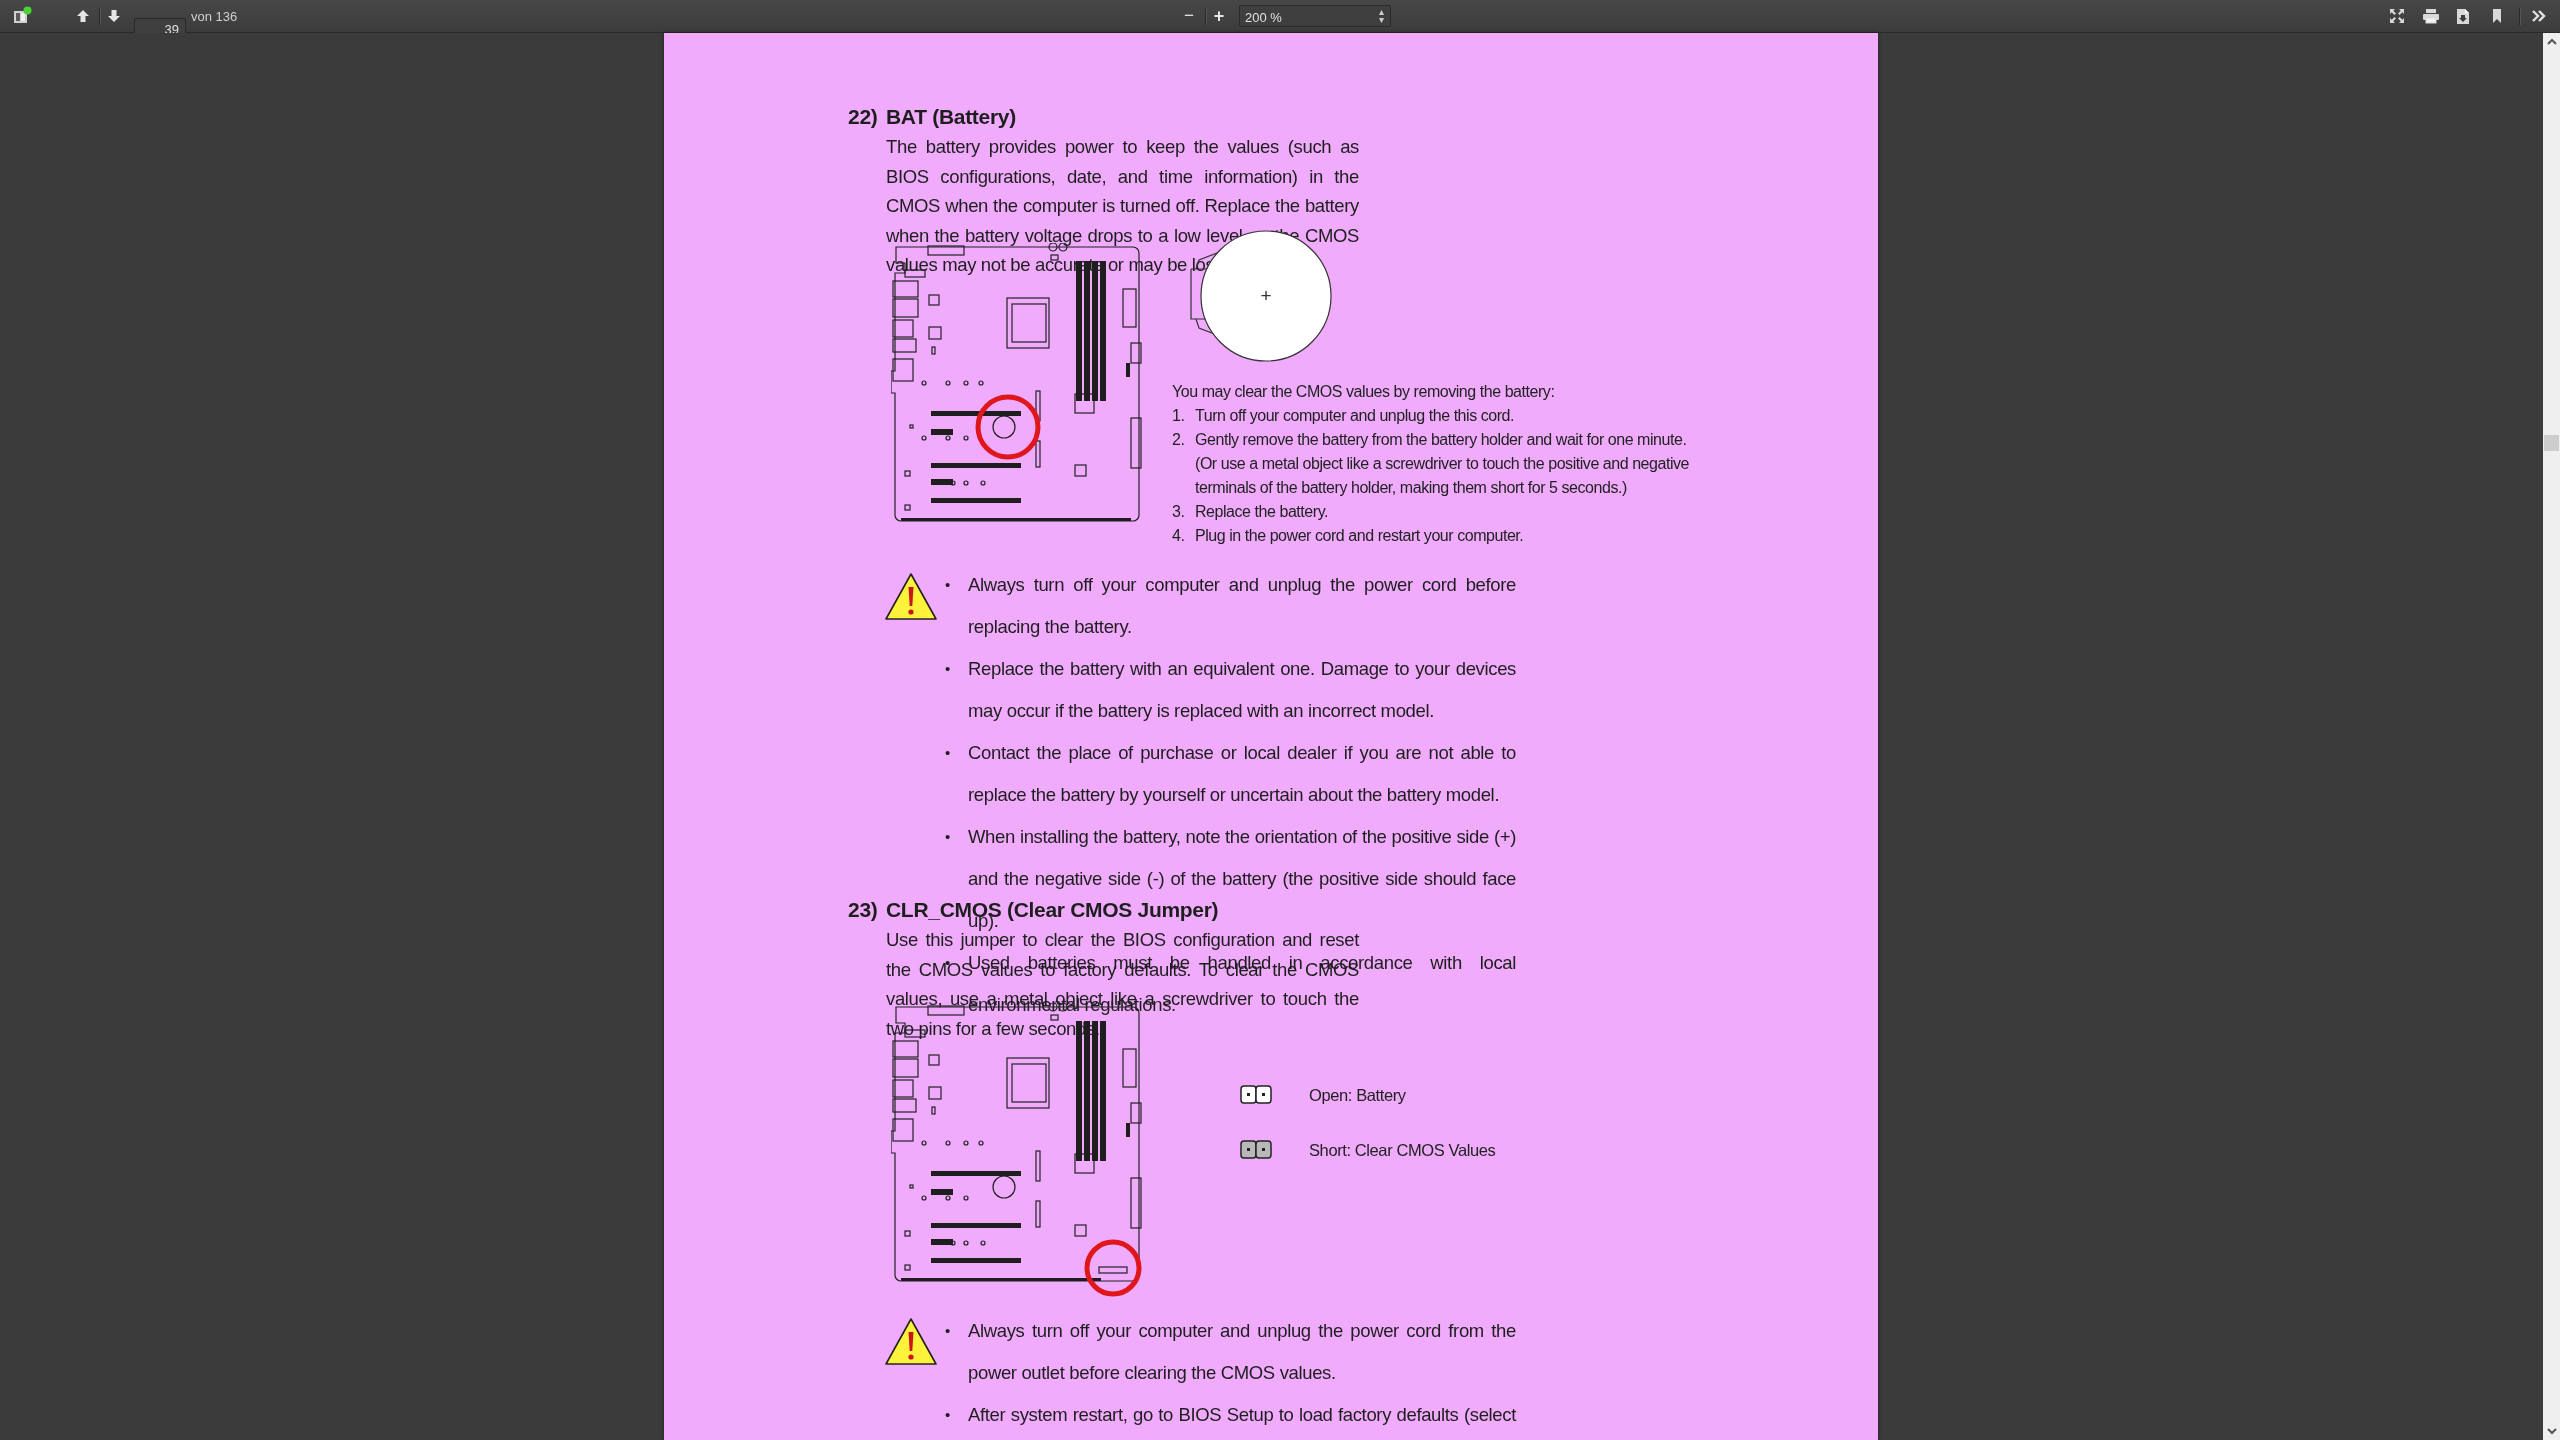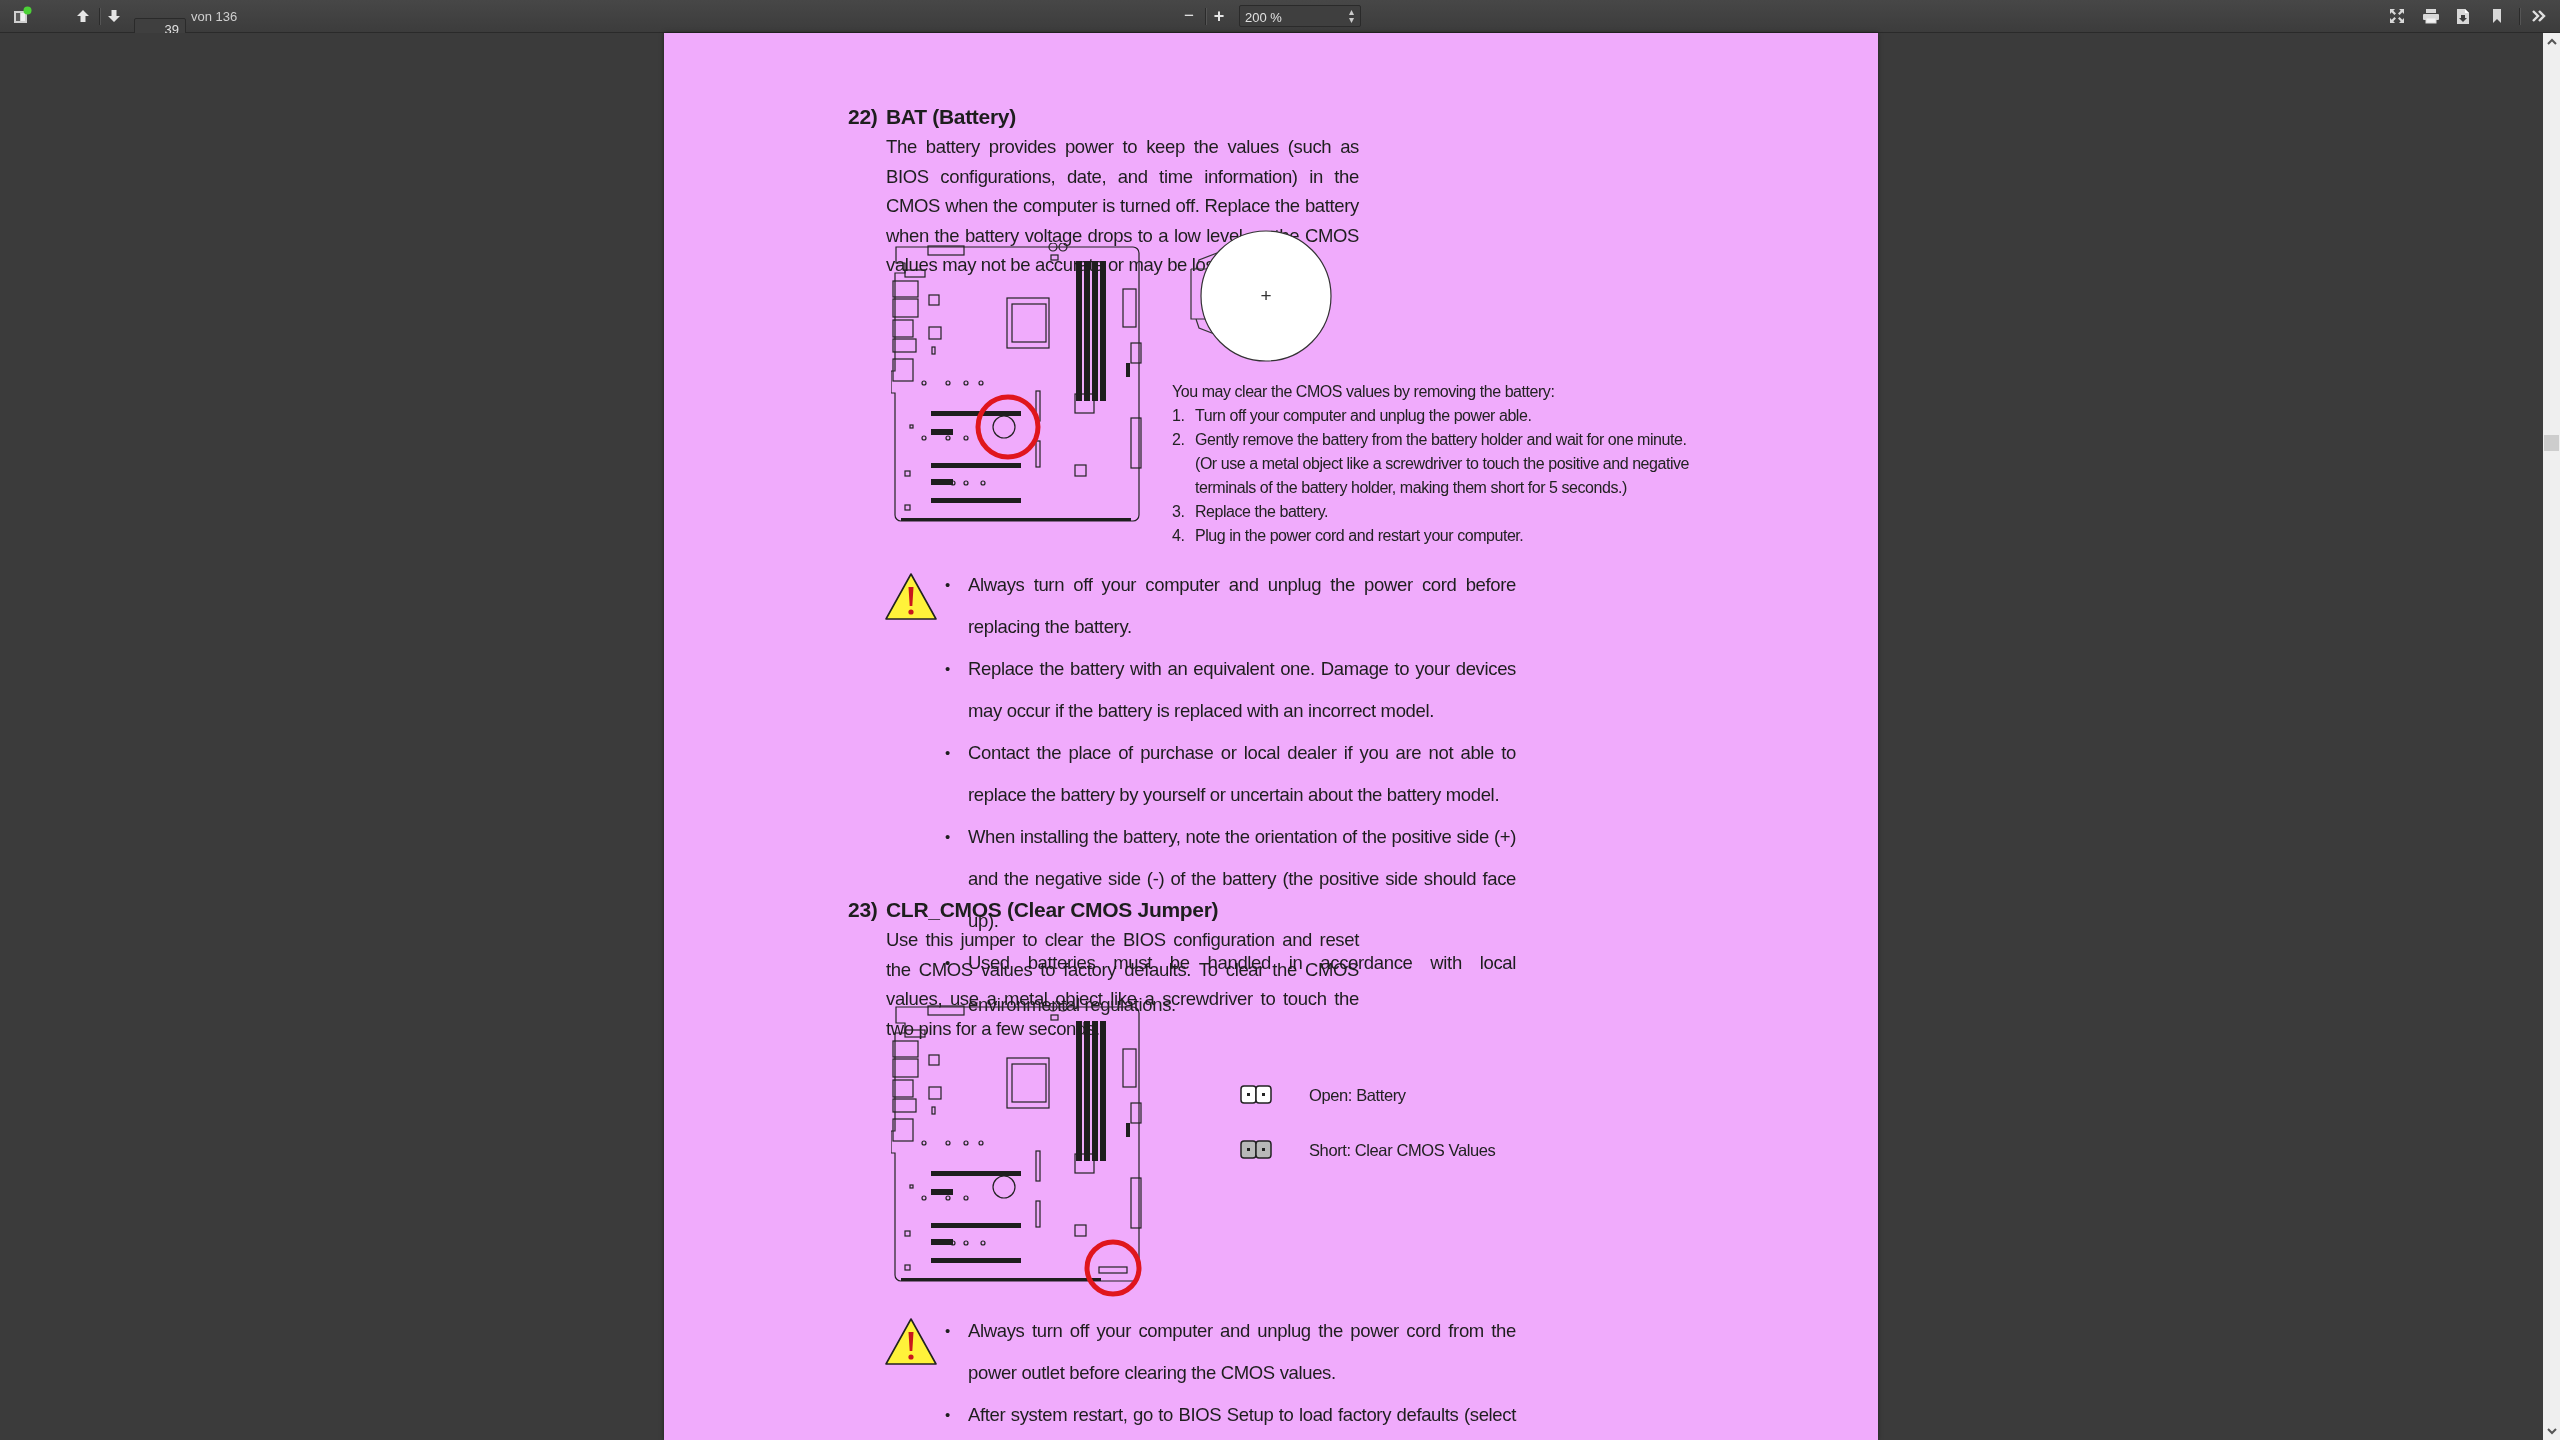--- a/index.html
+++ b/index.html
@@ -18,21 +18,21 @@
   .tb-btn { position:absolute; top:5px; height:22px; display:flex; align-items:center; justify-content:center; cursor:pointer; }
   .tb-sep { position:absolute; top:8px; width:1px; height:17px; background:#2b2b2b; box-shadow:1px 0 0 #555; }
   .page-field {
     position:absolute; left:134px; top:18px; width:52px; height:22px; box-sizing:border-box;
     background:#3f3f3f; border:1px solid #2a2a2a; border-radius:2px;
     color:#e0e0e0; font-size:13px; text-align:right; padding:3px 6px 0 0;
     font-family:"Liberation Sans", sans-serif;
   }
   .page-total { position:absolute; left:191px; top:9px; font-size:13px; color:#cfcfcf; }
   .zoom-select {
-    position:absolute; left:1239px; top:5px; width:122px; height:22px; box-sizing:border-box;
+    position:absolute; left:1239px; top:5px; width:152px; height:22px; box-sizing:border-box;
     background:#3f3f3f; border:1px solid #2a2a2a; border-radius:2px;
     color:#e0e0e0; font-size:13px; padding:4px 0 0 5px;
   }
   .zoom-select .arrows { position:absolute; right:6px; top:2px; font-size:10px; line-height:8px; color:#ccc; }
 
   
   .viewer { position:absolute; left:0; top:33px; width:2543px; height:1407px; background:#3b3b3b; }
   .page {
     position:absolute; left:664px; top:0; width:1214px; height:1407px; background:#f0abfc;
     box-shadow:0 0 4px rgba(0,0,0,0.5);
@@ -203,21 +203,21 @@
     <svg class="abs" style="left:515px;top:193px;" width="160" height="140" viewBox="0 0 160 140">
       <g fill="none" stroke="#333" stroke-width="1.2">
         <path d="M12 43 V93 H33 M12 43 H33 M17 43 L20 34 L38 27 M17 93 L20 102 L38 109"></path>
         <circle cx="87" cy="70" r="65" fill="#fff"></circle>
       </g>
       <text x="87" y="76" text-anchor="middle" font-family="Liberation Sans, sans-serif" font-size="19" fill="#333">+</text>
     </svg>
 
     <div class="abs steps" style="left:508px;top:347px;width:540px;">
       <div class="row intro">You may clear the CMOS values by removing the battery:</div>
-      <div class="row"><span class="n">1.</span><span>Turn off your computer and unplug the power able.</span></div>
+      <div class="row"><span class="n">1.</span><span>Turn off your computer and unplug the this cord.</span></div>
       <div class="row"><span class="n">2.</span><span>Gently remove the battery from the battery holder and wait for one minute.</span></div>
       <div class="row"><span>(Or use a metal object like a screwdriver to touch the positive and negative</span></div>
       <div class="row"><span>terminals of the battery holder, making them short for 5 seconds.)</span></div>
       <div class="row"><span class="n">3.</span><span>Replace the battery.</span></div>
       <div class="row"><span class="n">4.</span><span>Plug in the power cord and restart your computer.</span></div>
     </div>
 
     <svg class="abs" style="left:220px;top:539px;" width="54" height="50" viewBox="0 0 54 50">
       <path d="M27 2 L52 47 H2 Z" fill="#fff23a" stroke="#222" stroke-width="1.6" stroke-linejoin="round"></path>
       <path d="M24.5 15 H29.5 L28.3 34 H25.7 Z" fill="#c8161d"></path>

